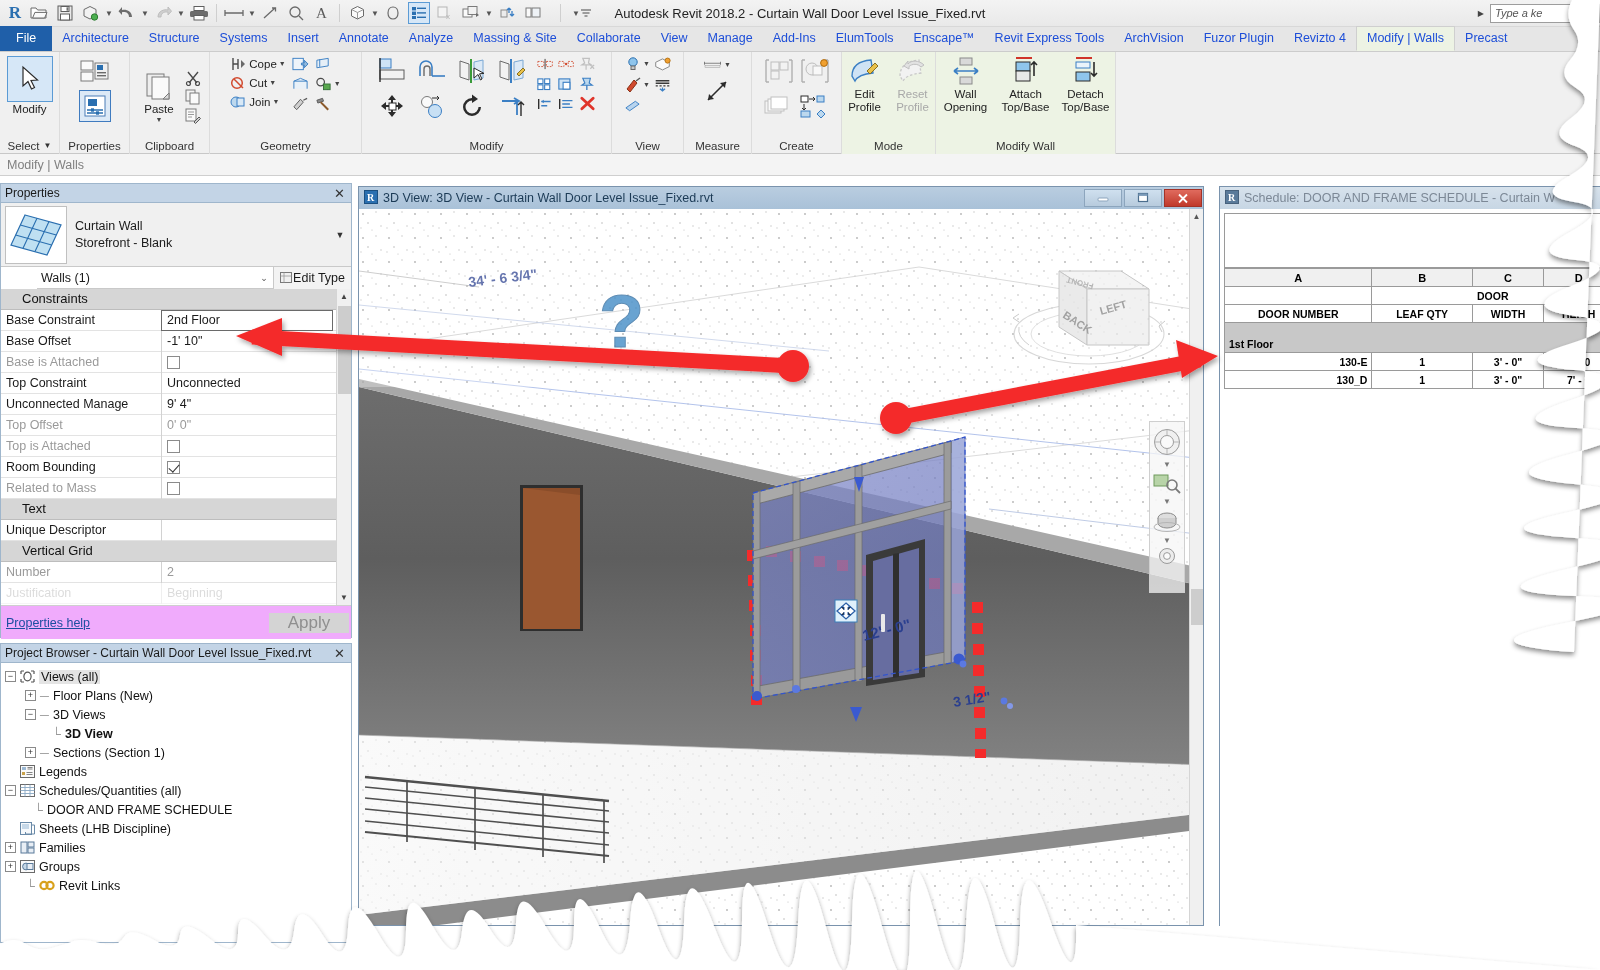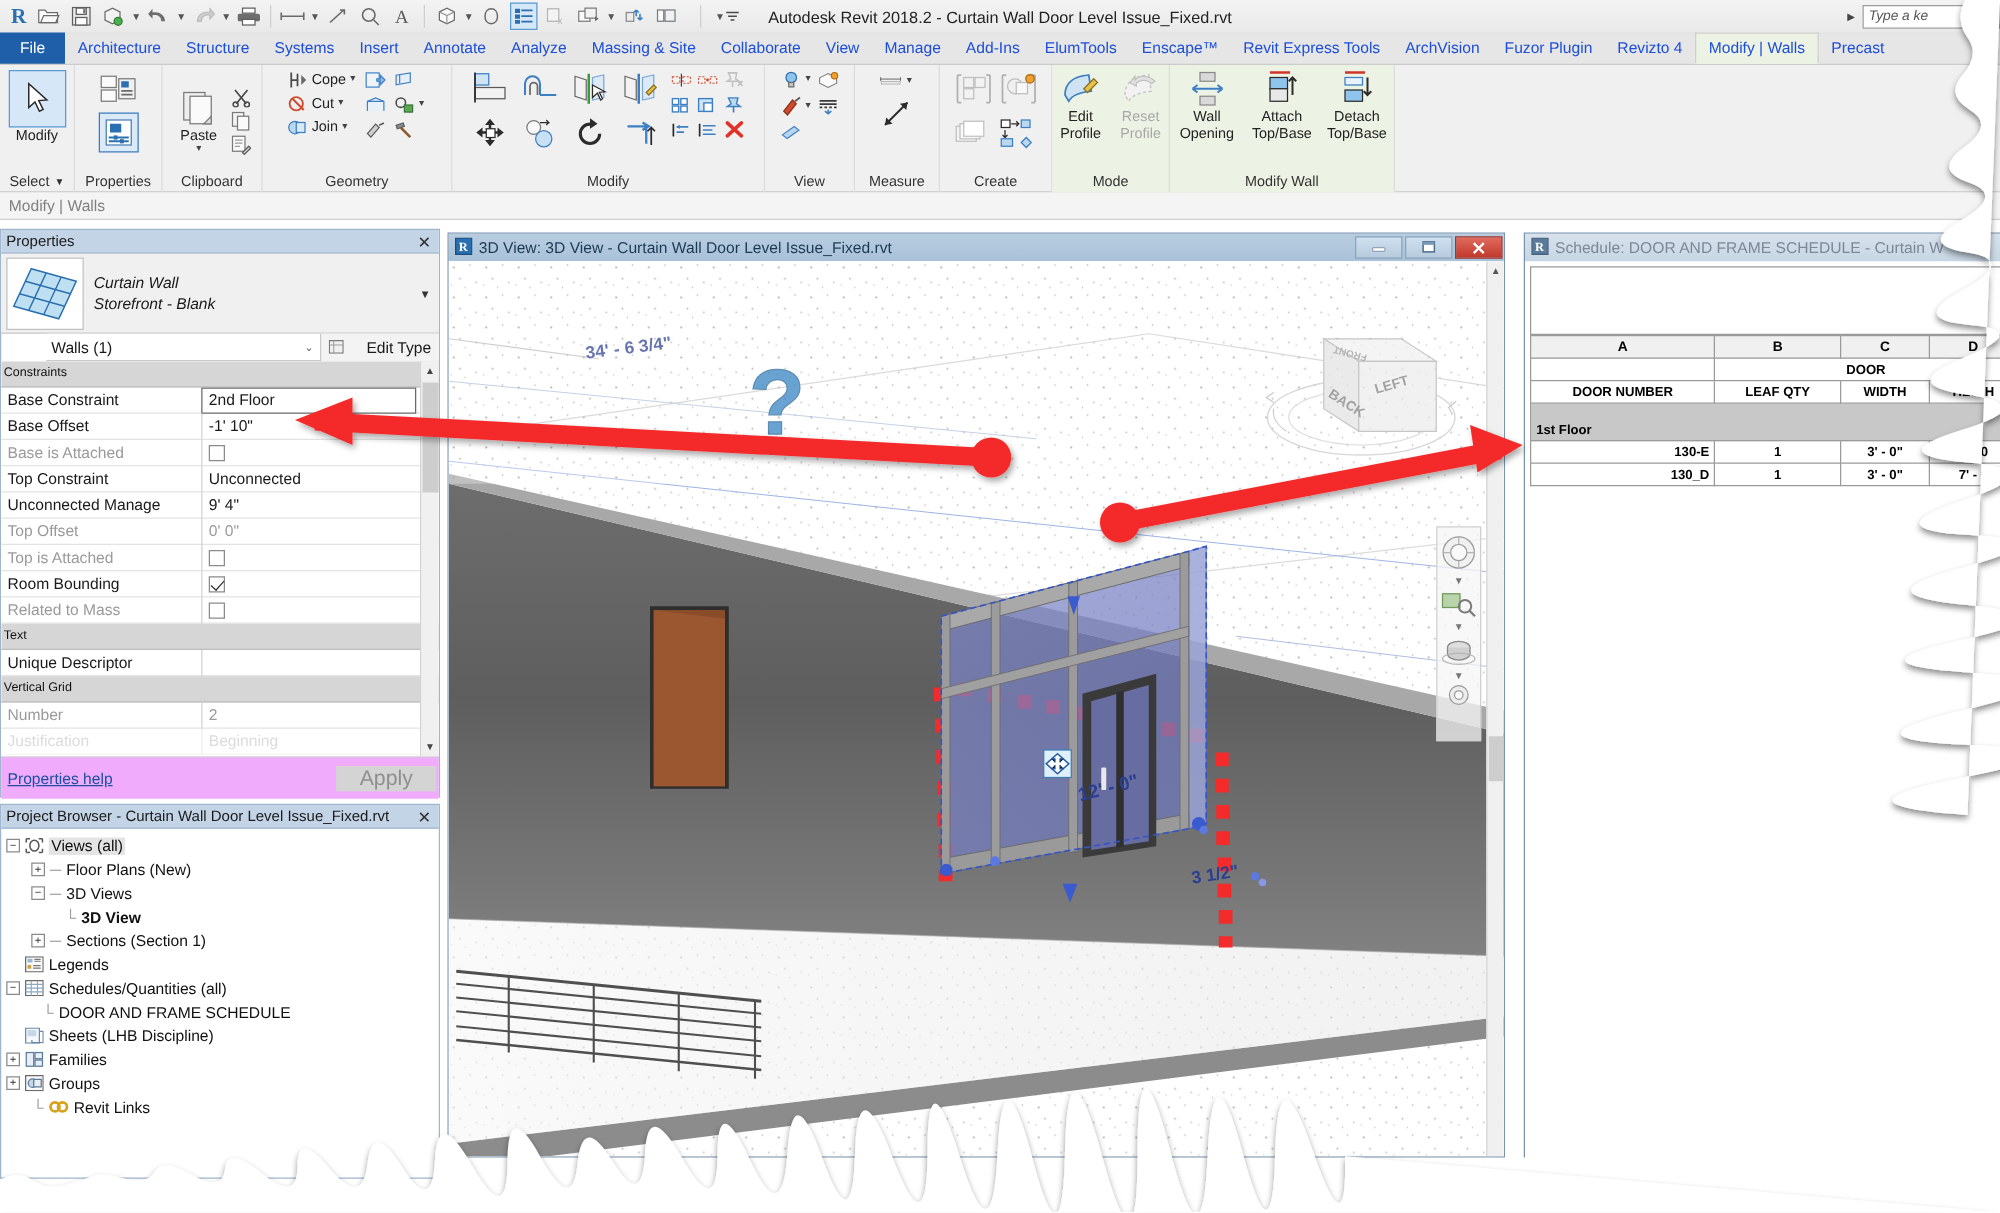--- a/index.html
+++ b/index.html
@@ -108,42 +108,42 @@
     background:#ffffff; border:1px solid #9fb6cc;
   }
   .palette-hdr {
     height:19px; background:#c3d4e6; border-bottom:1px solid #9fb6cc;
     display:flex; align-items:center; padding:0 4px; font-size:12px; color:#1a1a1a;
   }
   .palette-hdr .sp { flex:1; }
   .palette-hdr .x { font-size:13px; color:#333; cursor:default; padding:0 2px;}
   .type-sel {
     height:64px; background:#f0f0f0; border-bottom:1px solid #c9c9c9;
-    display:flex; align-items:center; padding:3px 4px;font-style:italic;
+    display:flex; align-items:center; padding:3px 4px;
   }
   .type-thumb {
     width:62px; height:58px; background:#ffffff; border:1px solid #c0c0c0;
     display:flex; align-items:center; justify-content:center; margin-right:8px;
   }
   .type-txt { flex:1; font-size:12.5px; line-height:17px; color:#1a1a1a; }
   .type-dd { width:14px; text-align:center; font-size:9px; color:#333; }
   .cat-row {
     height:22px; background:#ffffff; border-bottom:1px solid #c9c9c9;
     display:flex; align-items:center; font-size:12.5px;margin-left:36px;
   }
   .cat-name { flex:1; padding-left:4px; }
   .cat-dd { width:18px; text-align:center; font-size:9px; color:#555;}
   .edit-type {
     border-left:1px solid #c9c9c9; height:22px; display:flex; align-items:center;
-    padding:0 6px; background:#f3f3f3; font-size:12.5px; gap:18px;
+    padding:0 6px; background:#f3f3f3; font-size:12.5px; gap:1px;
   }
   .pgrid { position:relative; height:316px; overflow:hidden; background:#fff; }
   .pgroup {
     height:21px; background:#d6d6d6; border-bottom:1px solid #bdbdbd;
-    font-size:10px; padding-left:2px; line-height:20px; color:#111;
+    font-size:13px; padding-left:21px; line-height:20px; color:#111;
   }
   .prow {
     height:21px; display:flex; border-bottom:1px solid #e3e3e3; font-size:12.5px; align-items:center;
   }
   .pname { width:160px; padding-left:5px; color:#1a1a1a; white-space:nowrap; overflow:hidden;}
   .pname.dim { color:#9a9a9a; }
   .pval {
     flex:1; border-left:1px solid #d2d2d2; padding-left:5px; color:#1a1a1a;
     height:21px; line-height:20px; white-space:nowrap; overflow:hidden;
   }

